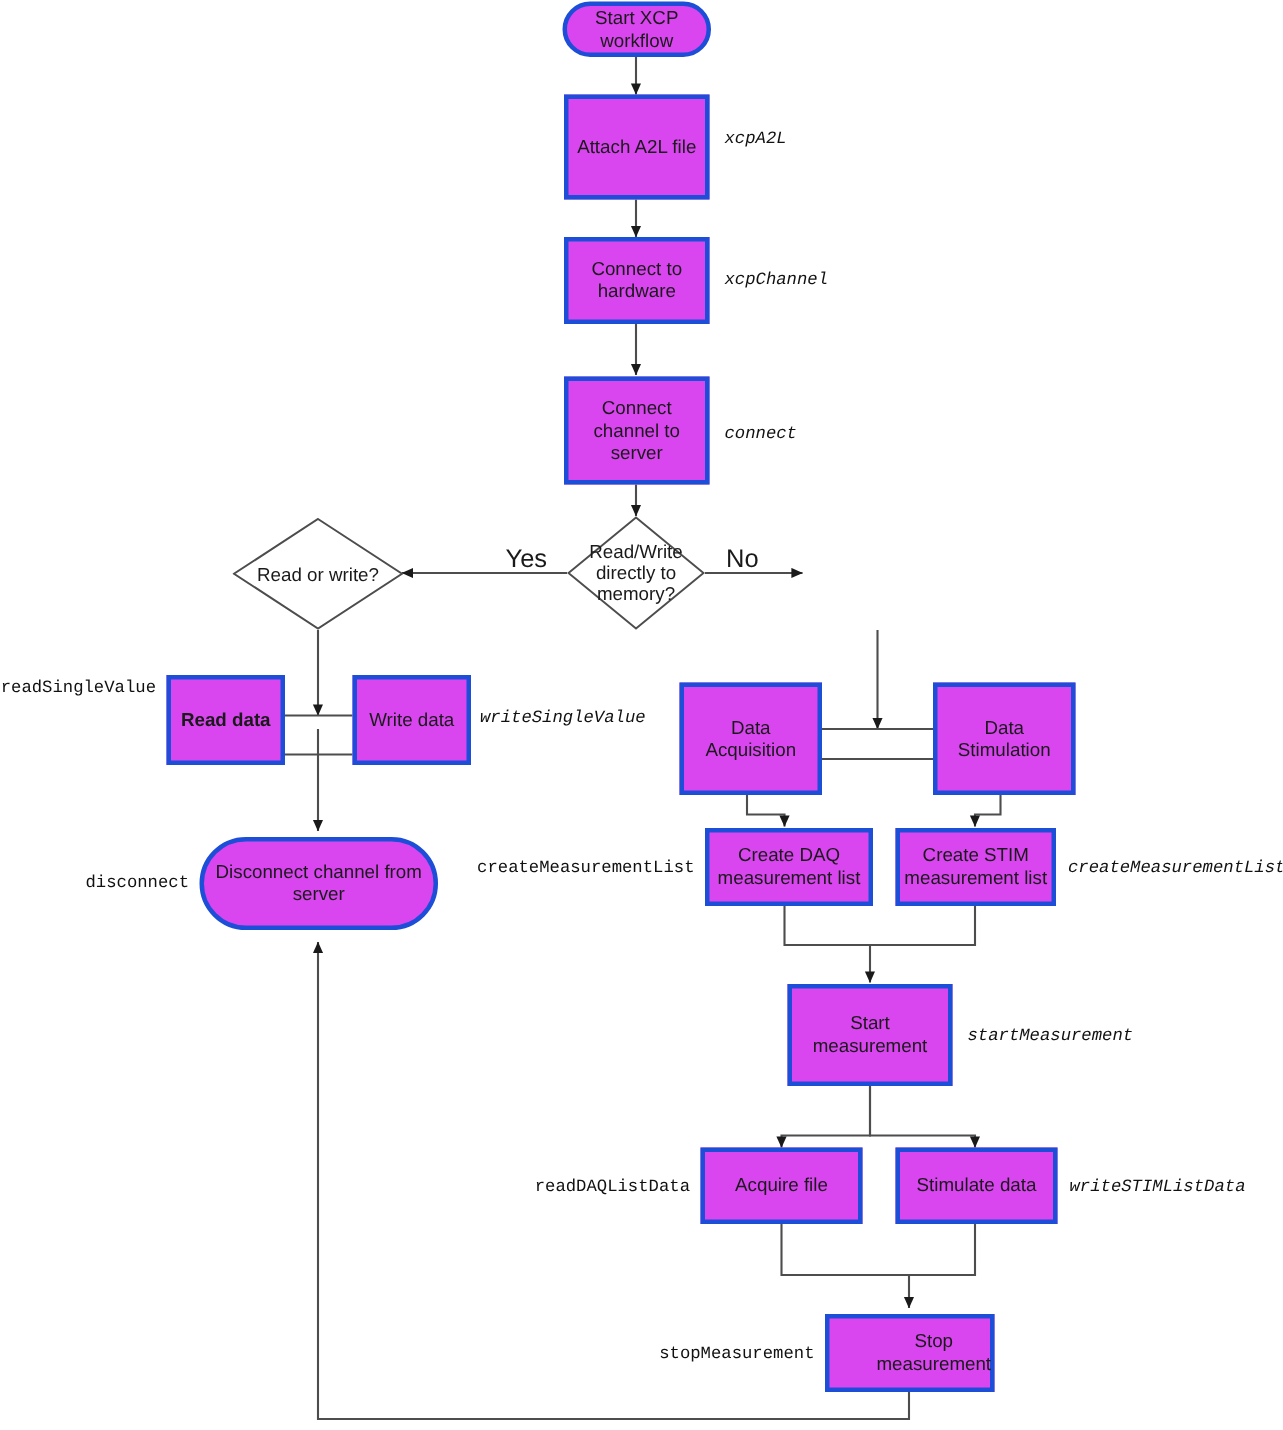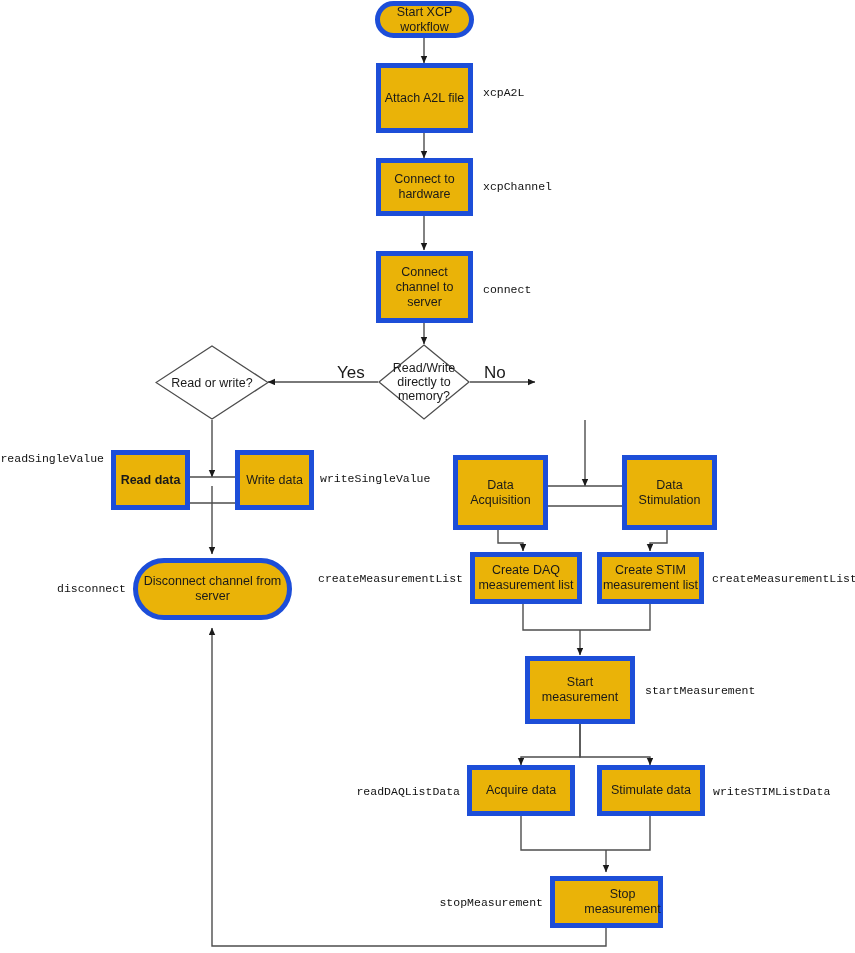--- a/index.html
+++ b/index.html
@@ -19,22 +19,22 @@
     position: absolute;
     left: 0;
     top: 0;
     width: 855px;
     height: 953px;
     pointer-events: none;
   }
   .node {
     position: absolute;
     box-sizing: border-box;
-    border: 5px solid #1d4ed8;
-    background: #eab308;
+    border: 3px solid #1d4ed8;
+    background: #d946ef;
     display: flex;
     align-items: center;
     justify-content: center;
     text-align: center;
     color: #1a1a1a;
     font-size: 12.5px;
     line-height: 15px;
     z-index: 2;
   }
   .node.terminator {
@@ -57,21 +57,21 @@
     line-height: 14px;
   }
   .api-label {
     position: absolute;
     font-family: "Liberation Mono", monospace;
     font-size: 11.5px;
     color: #111111;
     white-space: nowrap;
     z-index: 3;
   }
-  .api-label.right { text-align: left; }
+  .api-label.right { text-align: left; font-style: italic; }
   .api-label.left  { text-align: right; transform: translateX(-100%); }
   .edge-label {
     position: absolute;
     font-family: "Liberation Sans", sans-serif;
     font-size: 17px;
     color: #1a1a1a;
     white-space: nowrap;
     z-index: 3;
   }
 </style>
@@ -199,21 +199,21 @@
     <span>Create STIM measurement list</span>
   </div>
   <div class="api-label right" style="left:712px; top:572px;">createMeasurementList</div>
 
   <div class="node" style="left:525px; top:656px; width:110px; height:68px;">
     <span>Start measurement</span>
   </div>
   <div class="api-label right" style="left:645px; top:684px;">startMeasurement</div>
 
   <div class="node" style="left:467px; top:765px; width:108px; height:51px;">
-    <span>Acquire data</span>
+    <span>Acquire file</span>
   </div>
   <div class="api-label left" style="left:460px; top:785px;">readDAQListData</div>
 
   <div class="node" style="left:597px; top:765px; width:108px; height:51px;">
     <span>Stimulate data</span>
   </div>
   <div class="api-label right" style="left:713px; top:785px;">writeSTIMListData</div>
 
   <div class="node" style="left:550px; top:876px; width:113px; height:52px;padding-left:32px;">
     <span>Stop measurement</span>

